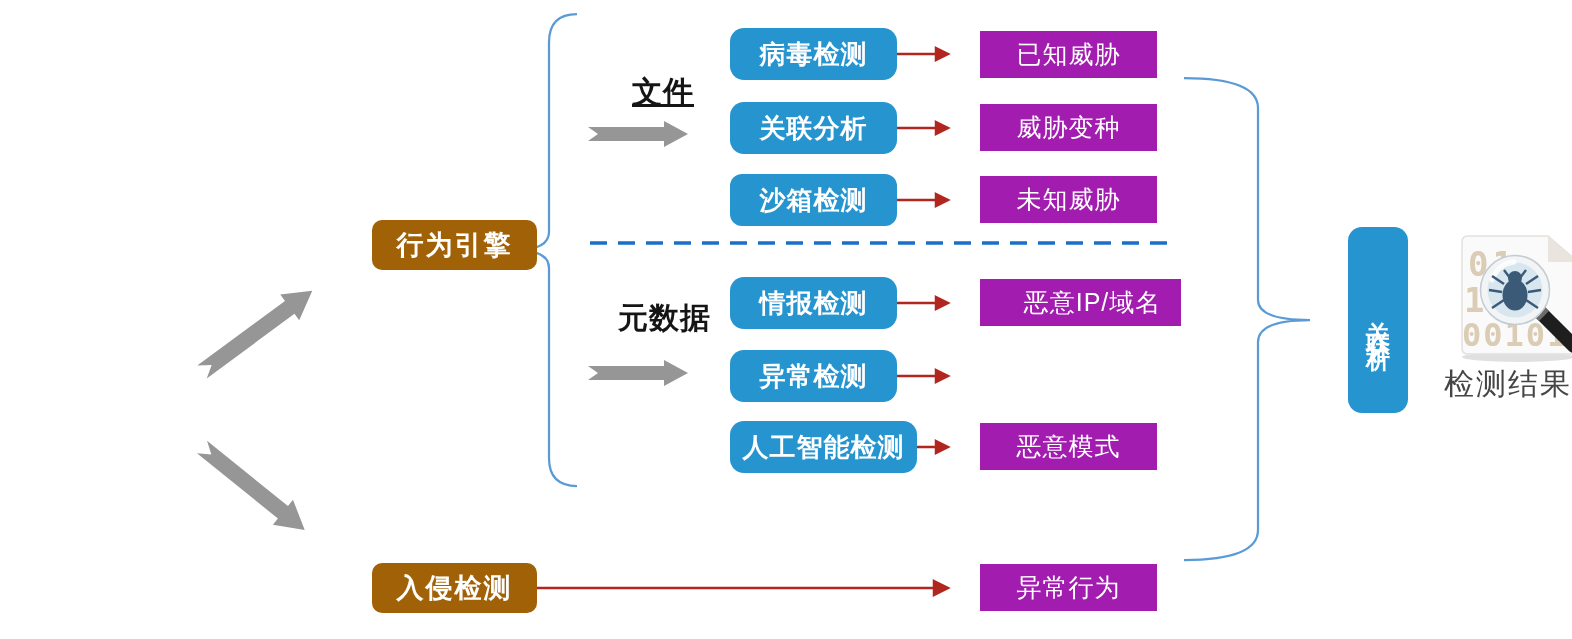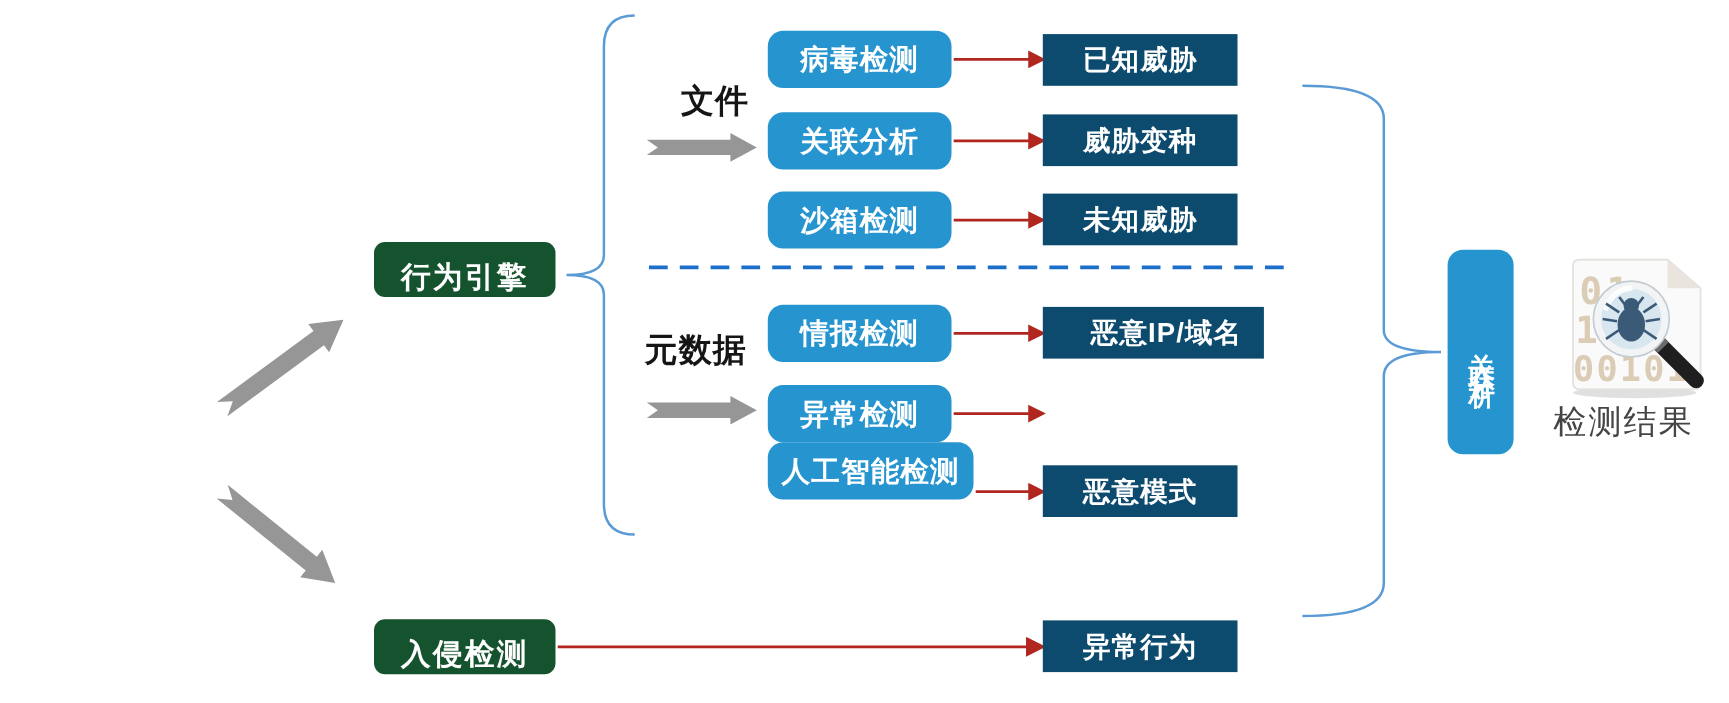--- a/index.html
+++ b/index.html
@@ -1,52 +1,52 @@
 <!DOCTYPE html>
 <html><head>
 <meta charset="utf-8">
 <style>
   html,body{margin:0;padding:0;background:#ffffff;}
   .canvas{
     position:relative;width:1572px;height:639px;background:#ffffff;overflow:hidden;
     font-family:"Liberation Sans","DejaVu Sans",sans-serif;
   }
-  .abs{position:absolute;}
+  .abs{position:absolute;margin-left:32px;}
   .overlay{position:absolute;left:0;top:0;width:1572px;height:639px;pointer-events:none;}
 
   .title-text{
     left:22px;top:388px;width:330px;
     font-size:31px;font-weight:bold;color:#1F4EA0;letter-spacing:1px;white-space:nowrap;
   }
   .src-box{
-    left:340px;width:165px;height:50px;border-radius:10px;background:#14532d;
-    display:flex;align-items:flex-end;justify-content:center;
+    left:340px;width:165px;height:50px;border-radius:10px;background:#a16207;
+    display:flex;align-items:center;justify-content:center;
     color:#ffffff;font-size:27px;font-weight:bold;letter-spacing:2px;
   }
   .src-behavior{top:220px;}
   .src-intrusion{top:563px;}
 
   .grp-label{
     font-size:30px;font-weight:bold;color:#151515;letter-spacing:1px;white-space:nowrap;
   }
-  .grp-file{left:619px;top:72px;}
+  .grp-file{left:600px;top:72px;text-decoration:underline;}
   .grp-meta{left:586px;top:298px;}
 
   .engine-box{
     left:698px;width:167px;height:52px;border-radius:14px;background:#2694CF;
     display:flex;align-items:center;justify-content:center;
     color:#ffffff;font-size:26px;font-weight:bold;letter-spacing:1px;white-space:nowrap;
   }
   .engine-box.wide{width:187px;}
-  .e1{top:28px;}.e2{top:102px;}.e3{top:174px;}.e4{top:277px;}.e5{top:350px;}.e6{top:402px;}
+  .e1{top:28px;}.e2{top:102px;}.e3{top:174px;border-radius:12px;}.e4{top:277px;}.e5{top:350px;}.e6{top:421px;}
 
   .result-box{
-    left:948px;width:177px;height:47px;background:#0c4a6e;
+    left:948px;width:177px;height:47px;background:#a21caf;
     display:flex;align-items:center;justify-content:center;
-    color:#ffffff;font-size:25px;font-weight:bold;letter-spacing:1px;white-space:nowrap;
+    color:#ffffff;font-size:25px;font-weight:normal;letter-spacing:1px;white-space:nowrap;
   }
   .r1{top:31px;}.r2{top:104px;}.r3{top:176px;}.r4{top:279px;padding-left:24px;}.r5{top:352px;}.r6{top:423px;}
   .r7{top:564px;}
 
   .corr-box{
     left:1316px;top:227px;width:60px;height:186px;border-radius:14px;background:#2694CF;
     display:flex;align-items:center;justify-content:center;
   }
   .corr-box span{
     writing-mode:vertical-rl;text-orientation:upright;

